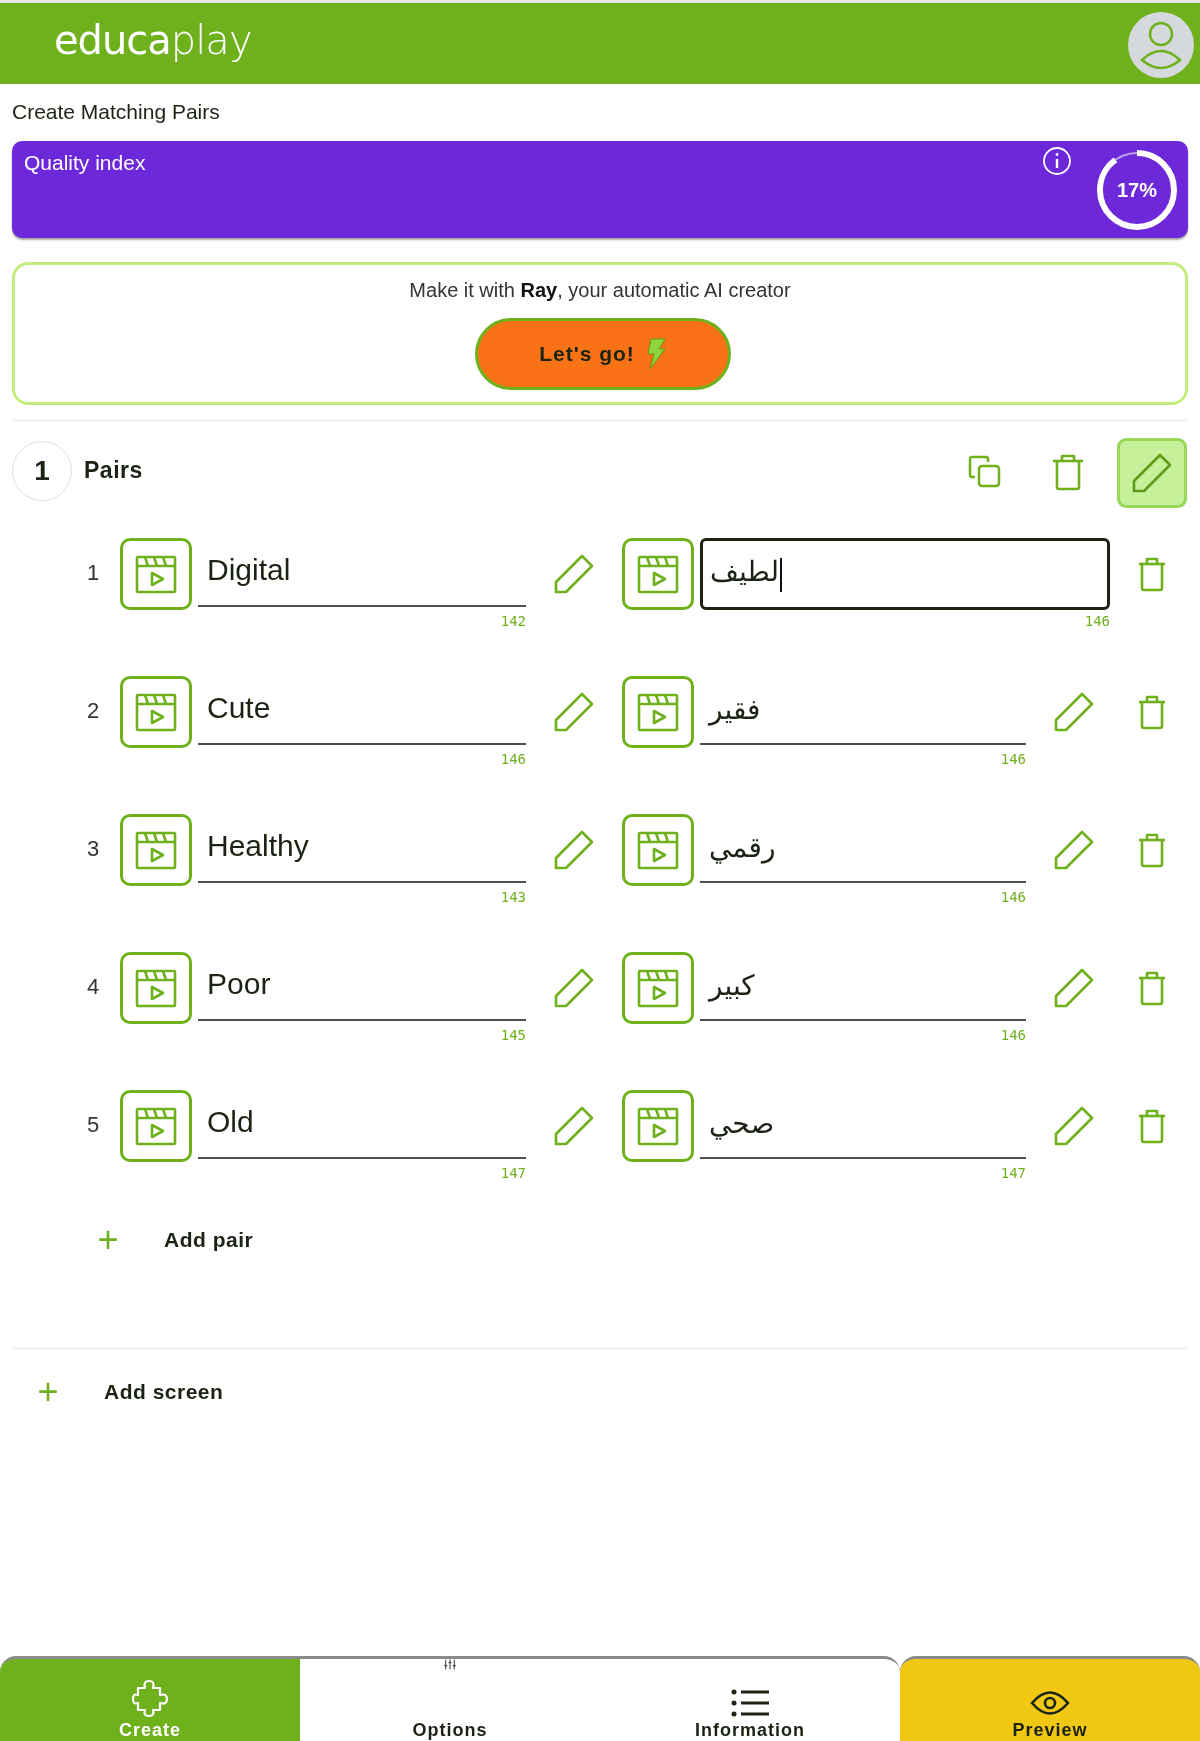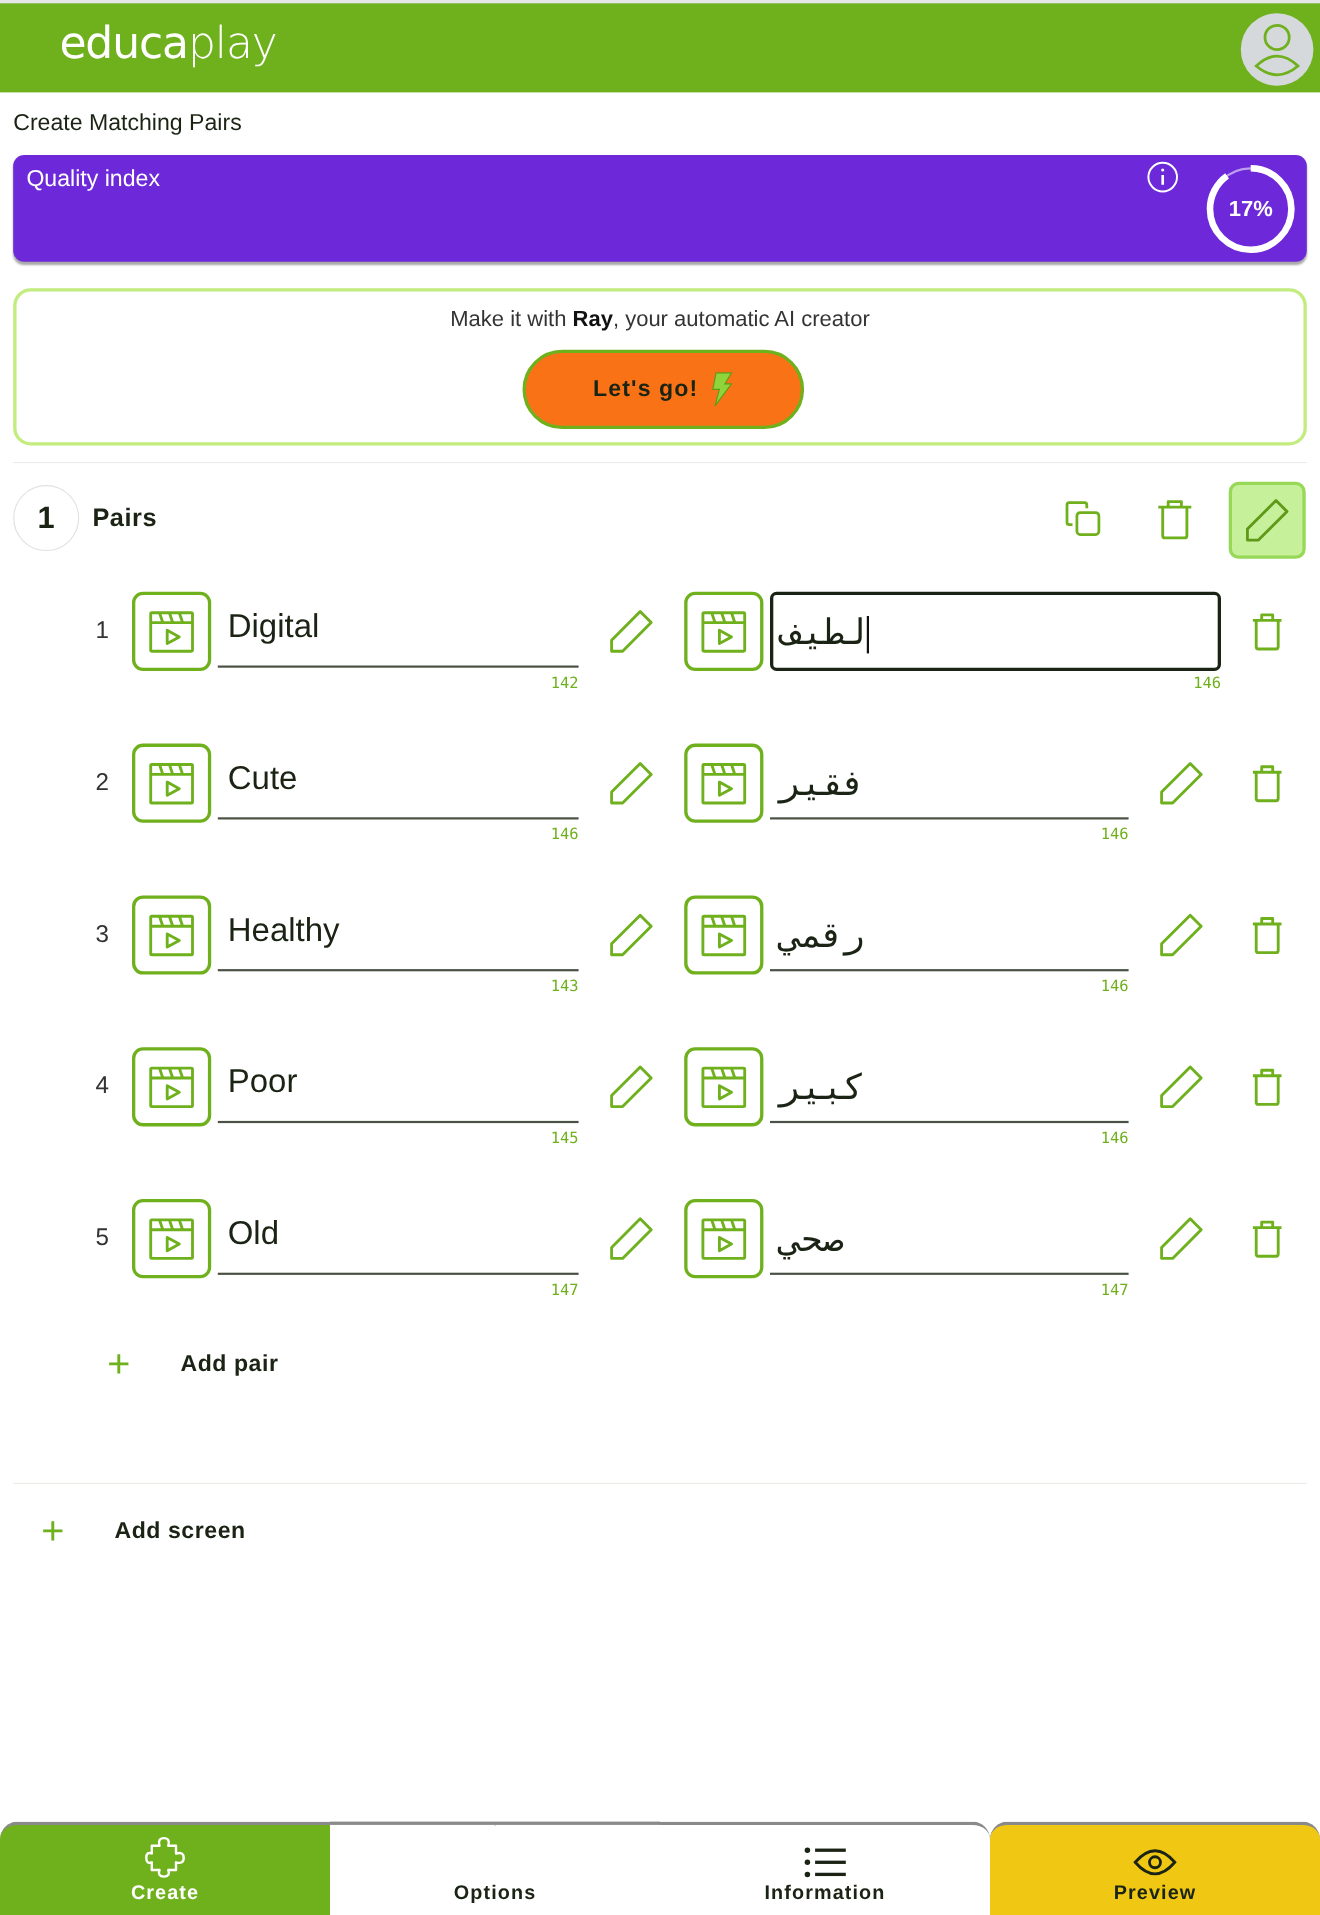--- a/index.html
+++ b/index.html
@@ -19,31 +19,31 @@
   .ray .go-btn { position: absolute; left: 460px; top: 53px; width: 256px; height: 72px; border: 3px solid #6fb01d; border-radius: 36px; background: #f97316; display: flex; align-items: center; justify-content: center; gap: 10px; font-size: 21px; font-weight: 700; color: #1b2414; letter-spacing: 1px; cursor: pointer; }
   .divider { position: absolute; left: 12px; width: 1176px; height: 1px; background: #e9ece6; }
   .screen-num { position: absolute; left: 12px; top: 441px; width: 60px; height: 60px; border-radius: 50%; border: 1px solid #e1e1e1; display: flex; align-items: center; justify-content: center; font-size: 28px; font-weight: 700; color: #1b2414; }
   .screen-title { position: absolute; left: 84px; top: 457px; font-size: 23px; font-weight: 700; color: #1b2414; letter-spacing: 0.5px; }
   .icon-btn { position: absolute; display: flex; align-items: center; justify-content: center; cursor: pointer; }
   .edit-active { position: absolute; left: 1117px; top: 438px; width: 70px; height: 70px; background: #c7f09a; border: 3px solid #97d857; border-radius: 9px; display: flex; align-items: center; justify-content: center; }
   .row-num { position: absolute; font-size: 22px; color: #333; width: 30px; text-align: center; }
   .media-btn { position: absolute; width: 72px; height: 72px; border: 3px solid #6fb01d; border-radius: 10px; display: flex; align-items: center; justify-content: center; cursor: pointer; background: #fff; }
   .field { position: absolute; height: 70px; }
   .field .val { position: absolute; left: 9px; top: 16px; font-size: 30px; color: #1b2414; white-space: nowrap; }
-  .field .val.ar { font-family: Liberation Mono, monospace; font-size: 32px; top: 18px; }
+  .field .val.ar { font-family: Liberation Serif, serif; font-size: 28px; top: 18px; }
   .field .line { position: absolute; left: 0; right: 0; bottom: 0; height: 2px; background: #4a5245; }
   .field.focused { border: 3px solid #1b2414; border-radius: 6px; }
   .field.focused .val { left: 7px; top: 14px; }
   .caret { display: inline-block; width: 2px; height: 34px; background: #111; vertical-align: middle; margin-left: 1px; }
   .counter { position: absolute; font-family: "DejaVu Sans Mono", monospace; font-size: 14px; color: #6fb01d; text-align: right; width: 60px; }
   .add-row { position: absolute; display: flex; align-items: center; cursor: pointer; }
   .add-row .plus { color: #6fb01d; font-size: 36px; font-weight: 300; width: 40px; text-align: center; line-height: 1; }
   .add-row .lbl { font-size: 21px; font-weight: 700; color: #1b2414; letter-spacing: 0.5px; }
   .bottom-nav { position: absolute; left: 0; top: 1656px; width: 1200px; height: 85px; }
-  .tab { position: absolute; top: 0; height: 85px; display: flex; flex-direction: column; align-items: center; justify-content: flex-end; padding-bottom: 10px; font-size: 18px; font-weight: 700; letter-spacing: 1px; cursor: pointer; }
+  .tab { position: absolute; top: 0; height: 85px; display: flex; flex-direction: column; align-items: center; justify-content: flex-end; font-size: 18px; font-weight: 700; letter-spacing: 1px; cursor: pointer; }
   .tab.create { left: 0; width: 300px; background: #6fb01d; color: #fff; border-radius: 16px 0 0 0; border-top: 3px solid #8a8a8a; }
   .tab.options { left: 300px; width: 300px; background: #fff; color: #1b2414; border-top: 3px solid #8a8a8a; gap: 48px; }
   .tab.information { left: 600px; width: 300px; background: #fff; color: #1b2414; border-top: 3px solid #8a8a8a; border-radius: 0 16px 0 0; }
   .tab.preview { left: 900px; width: 300px; background: #f0c814; color: #1b2414; border-radius: 16px 16px 0 0; border-top: 3px solid #8a8a8a; }
   .tab svg { margin-bottom: 2px; }
 </style>
 </head>
 <body>
 
 <div class="topbar">

